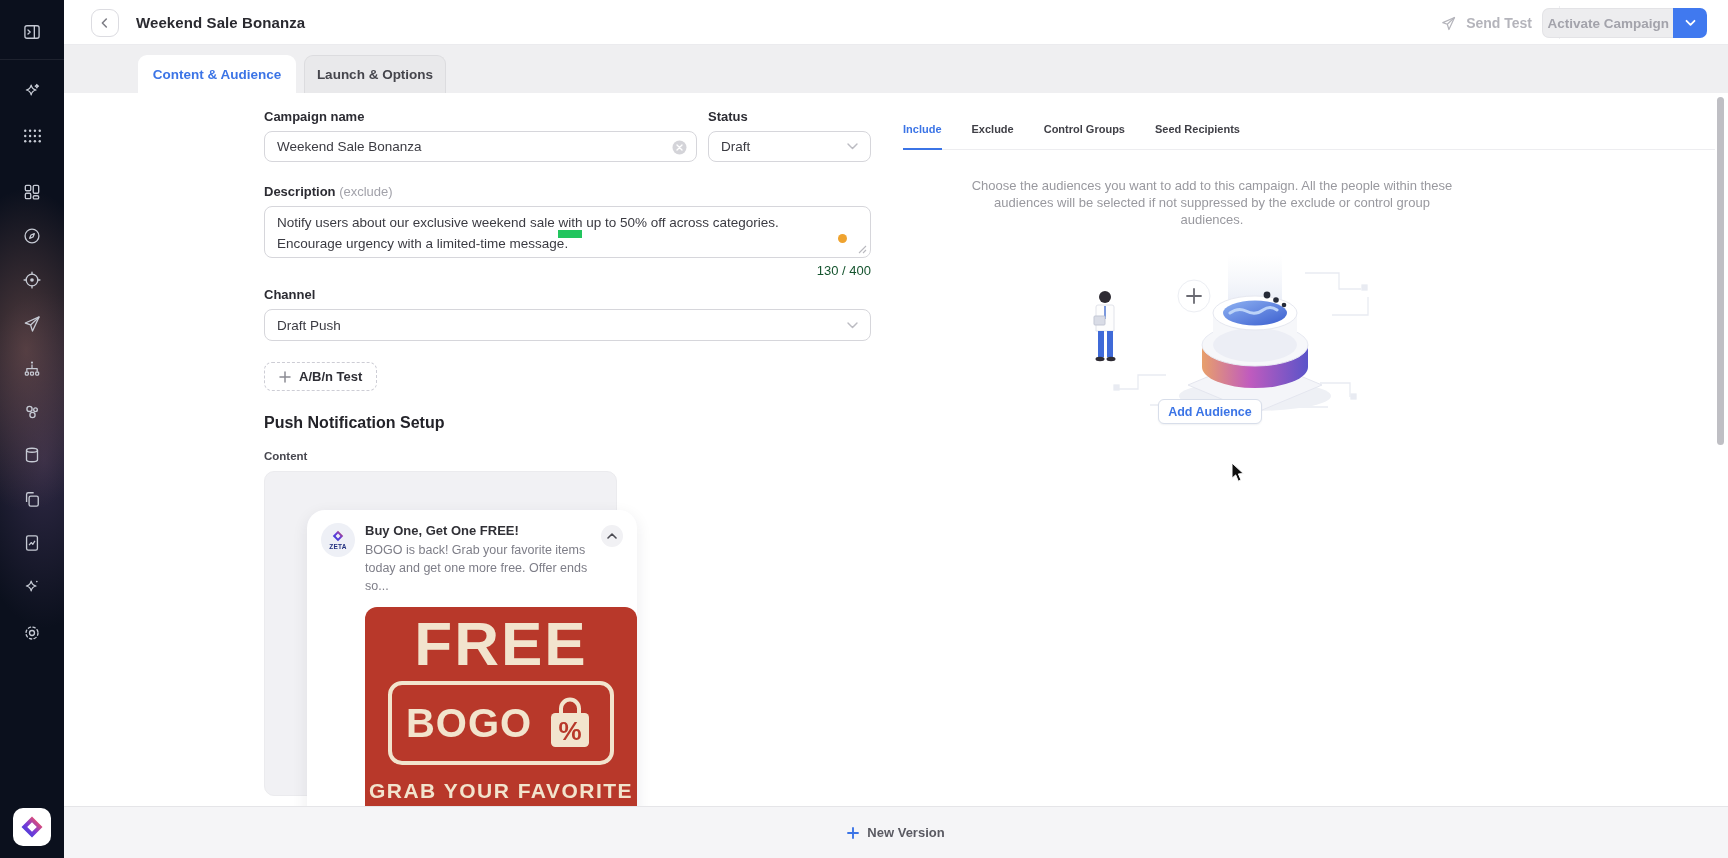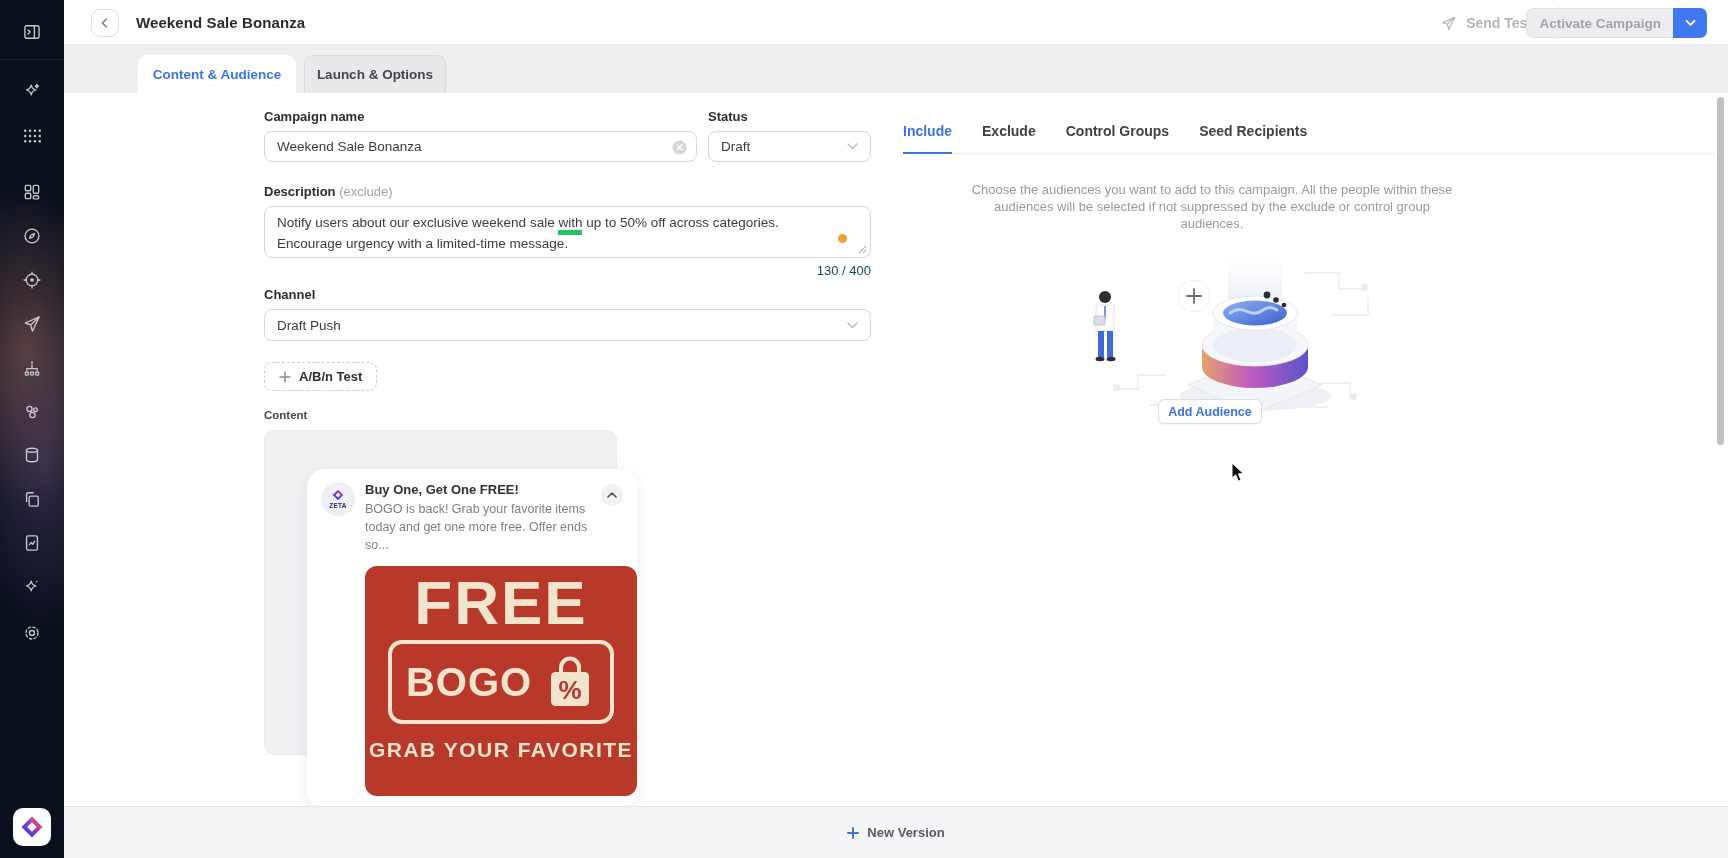--- a/index.html
+++ b/index.html
@@ -18,21 +18,21 @@
   .sb-btn { position:absolute; left:0; width:64px; height:30px; display:flex; align-items:center; justify-content:center; color:#c6cad4; background:none; border:none; }
   .sb-logo { position:absolute; left:13px; top:808px; width:38px; height:38px; background:#fff; border-radius:10px; display:flex; align-items:center; justify-content:center; }
 
   
   .topbar { position:absolute; left:64px; top:0; right:0; height:45px; background:#fff; border-bottom:1px solid #ebebee; display:flex; align-items:center; z-index:20; }
   .back-btn { position:absolute; left:27px; top:9px; width:28px; height:28px; border:1px solid #dcdce1; border-radius:9px; background:#fff; display:flex; align-items:center; justify-content:center; color:#7d7d85; }
   .page-title { position:absolute; left:72px; top:14px; font-size:15px; font-weight:700; color:#2a2a30; letter-spacing:.1px; }
   .send-test { position:absolute; right:196px; top:10px; height:26px; display:flex; align-items:center; gap:9px; color:#b4b4bb; font-size:14px; font-weight:600; background:none; border:none; }
   .tb-divider { position:absolute; right:168px; top:6px; width:1px; height:33px; background:#efeff2; }
   .activate-group { position:absolute; right:21px; top:8px; height:30px; display:flex; }
-  .activate-btn { height:30px; padding:0 12px; background:#ededef; border:1px solid #e3e3e6; border-right:none; border-radius:7px 0 0 7px; color:#a3a3ab; font-size:13.5px; font-weight:600; display:flex; align-items:center; }
+  .activate-btn { height:30px; padding:0 4px; background:#ededef; border:1px solid #e3e3e6; border-right:none; border-radius:7px 0 0 7px; color:#a3a3ab; font-size:13.5px; font-weight:600; display:flex; align-items:center; }
   .activate-caret { width:34px; height:30px; background:#4079ef; border-radius:0 7px 7px 0; display:flex; align-items:center; justify-content:center; border:none; }
 
   
   .tabbar { position:absolute; left:64px; top:45px; right:0; height:48px; background:#efeff1; z-index:10;margin-left:44px; }
   .tab { position:absolute; bottom:0; height:38px; display:flex; align-items:center; justify-content:center; font-size:13.5px; border-radius:9px 9px 0 0; }
   .tab.active { left:30px; width:158px; background:#fff; color:#3b74e6; font-weight:700; }
   .tab.inactive { left:196px; width:142px; background:#e9e9eb; border:1px solid #dcdcdf; border-bottom:none; color:#45454c; font-weight:600; }
 
   
   .panel { position:absolute; left:64px; top:93px; right:0; height:713px; background:#fff; overflow:hidden; z-index:5; }
@@ -41,21 +41,21 @@
   .form-col { position:absolute; left:200px; top:16px; width:607px; }
   .frow { display:flex; gap:11px; }
   .fcol1 { flex:1; } .fcol2 { width:163px; }
   .flabel { font-size:13px; font-weight:700; color:#2c2c33; margin-bottom:7px; }
   .flabel .opt { font-weight:400; color:#a2a2aa; }
   .tinput { position:relative; height:31px; border:1px solid #d6d6db; border-radius:8px; background:#fff; display:flex; align-items:center; }
   .tinput input { border:none; outline:none; background:none; width:100%; padding:0 30px 0 12px; font-size:13.5px; color:#3b3b42; font-family:"Liberation Sans",sans-serif; }
   .clear-ic { position:absolute; right:9px; top:8px; }
   .selectbox { height:31px; border:1px solid #d6d6db; border-radius:8px; background:#fff; display:flex; align-items:center; justify-content:space-between; padding:0 12px; font-size:13.5px; color:#3b3b42; }
   .descbox { position:relative; height:52px; border:1px solid #d6d6db; border-radius:8px; background:#fff; padding:5px 34px 5px 12px; font-size:13.5px; color:#3b3b42; line-height:21px; }
-  .descbox .ul { border-bottom:5px solid #22c55e; }
+  .descbox .ul { border-bottom:8px solid #22c55e; }
   .warn-dot { position:absolute; right:23px; top:27px; width:9px; height:9px; border-radius:50%; background:#efa32f; }
   .resize-h { position:absolute; right:3px; bottom:3px; }
   .counter { text-align:right; font-size:13px; color:#14532d; margin-top:5px; }
   .abn-btn { margin-top:21px; display:inline-flex; align-items:center; gap:8px; height:29px; padding:0 14px; border:1.5px dashed #cdcdd5; border-radius:8px; background:#fff; font-size:13px; font-weight:700; color:#2e2e35; }
   .sec-title { margin-top:23px; font-size:16px; font-weight:700; color:#232329; }
   .content-lbl { margin-top:18px; font-size:11.5px; font-weight:700; color:#47474f; }
 
   
   .content-card { position:relative; margin-top:9px; width:353px; height:325px; background:#f1f1f4; border:1px solid #ebebee; border-radius:10px; }
   .notif { position:absolute; left:42px; top:38px; width:330px; background:#fff; border-radius:18px; box-shadow:0 5px 16px rgba(30,30,50,.09); padding:13px 14px; }
@@ -68,21 +68,21 @@
   .notif-caret { width:22px; height:22px; border-radius:50%; background:#f1f1f4; border:none; display:flex; align-items:center; justify-content:center; flex:none; margin-left:4px; margin-top:2px; }
   .bogo { margin:12px 0 0 44px; width:272px; height:230px; background:#b8382a; border-radius:12px; overflow:hidden; display:flex; flex-direction:column; align-items:center; }
   .bogo-free { margin-top:4px; font-size:62px; font-weight:800; color:#f2e4cd; letter-spacing:2px; line-height:66px; }
   .bogo-box { margin-top:4px; width:226px; height:84px; border:4px solid #f2e4cd; border-radius:14px; display:flex; align-items:center; justify-content:center; gap:12px; }
   .bogo-word { font-size:40px; font-weight:800; color:#f2e4cd; letter-spacing:1px; }
   .bogo-grab { margin-top:14px; font-size:21px; font-weight:800; color:#f2e4cd; letter-spacing:1.5px; white-space:nowrap; }
 
   
   .aud-col { position:absolute; left:839px; top:30px; width:812px; }
   .aud-tabs { display:flex; gap:30px; border-bottom:1px solid #ededf0; padding-bottom:0; }
-  .aud-tab { font-size:14px; color:#3f3f46; font-weight:600; padding-bottom:13px; border-bottom:2px solid transparent; margin-bottom:-1px; }
+  .aud-tab { font-size:11px; color:#3f3f46; font-weight:600; padding-bottom:13px; border-bottom:2px solid transparent; margin-bottom:-1px; }
   .aud-tab.active { color:#3b74e6; font-weight:700; border-bottom-color:#3b74e6; }
   .aud-desc { margin:27px 0 0 59px; width:500px; text-align:center; font-size:13px; color:#99999f; line-height:17px; }
   .illus { position:absolute; left:167px; top:132px; }
   .add-aud-btn { position:absolute; left:255px; top:276px; width:104px; height:25px; background:#fff; border:1px solid #d8deea; border-radius:6px; box-shadow:0 1px 2px rgba(20,30,60,.06); color:#3b74e6; font-size:12.5px; font-weight:700; display:flex; align-items:center; justify-content:center; }
 
   
   .footer { position:absolute; left:64px; bottom:0; right:0; height:52px; background:#f5f5f7; border-top:1px solid #e5e5e8; display:flex; align-items:center; justify-content:center; gap:8px; z-index:15; }
   .footer .nv-label { font-size:13px; font-weight:600; color:#5a5a62; }
   .newv-btn { display:flex; align-items:center; gap:8px; background:none; border:none; }
 
@@ -304,20 +304,21 @@
     </div>
 
     <button class="abn-btn">
       <svg width="12" height="12" viewBox="0 0 12 12" fill="none" stroke="#8b8b93" stroke-width="1.5" stroke-linecap="round">
           <line x1="6" y1="1" x2="6" y2="11"></line>
           <line x1="1" y1="6" x2="11" y2="6"></line>
         </svg>
       <span>A/B/n Test</span>
     </button>
 
+    <h2 class="sec-title">Push Notification Setup</h2>
     <div class="content-lbl">Content</div>
 
     
     <div class="content-card">
       <div class="notif">
         <div class="notif-head">
           <div class="avatar">
             <svg width="12" height="12" viewBox="0 0 24 24">
               <defs>
                   <linearGradient id="zg2" x1="0" y1="1" x2="1" y2="0">

